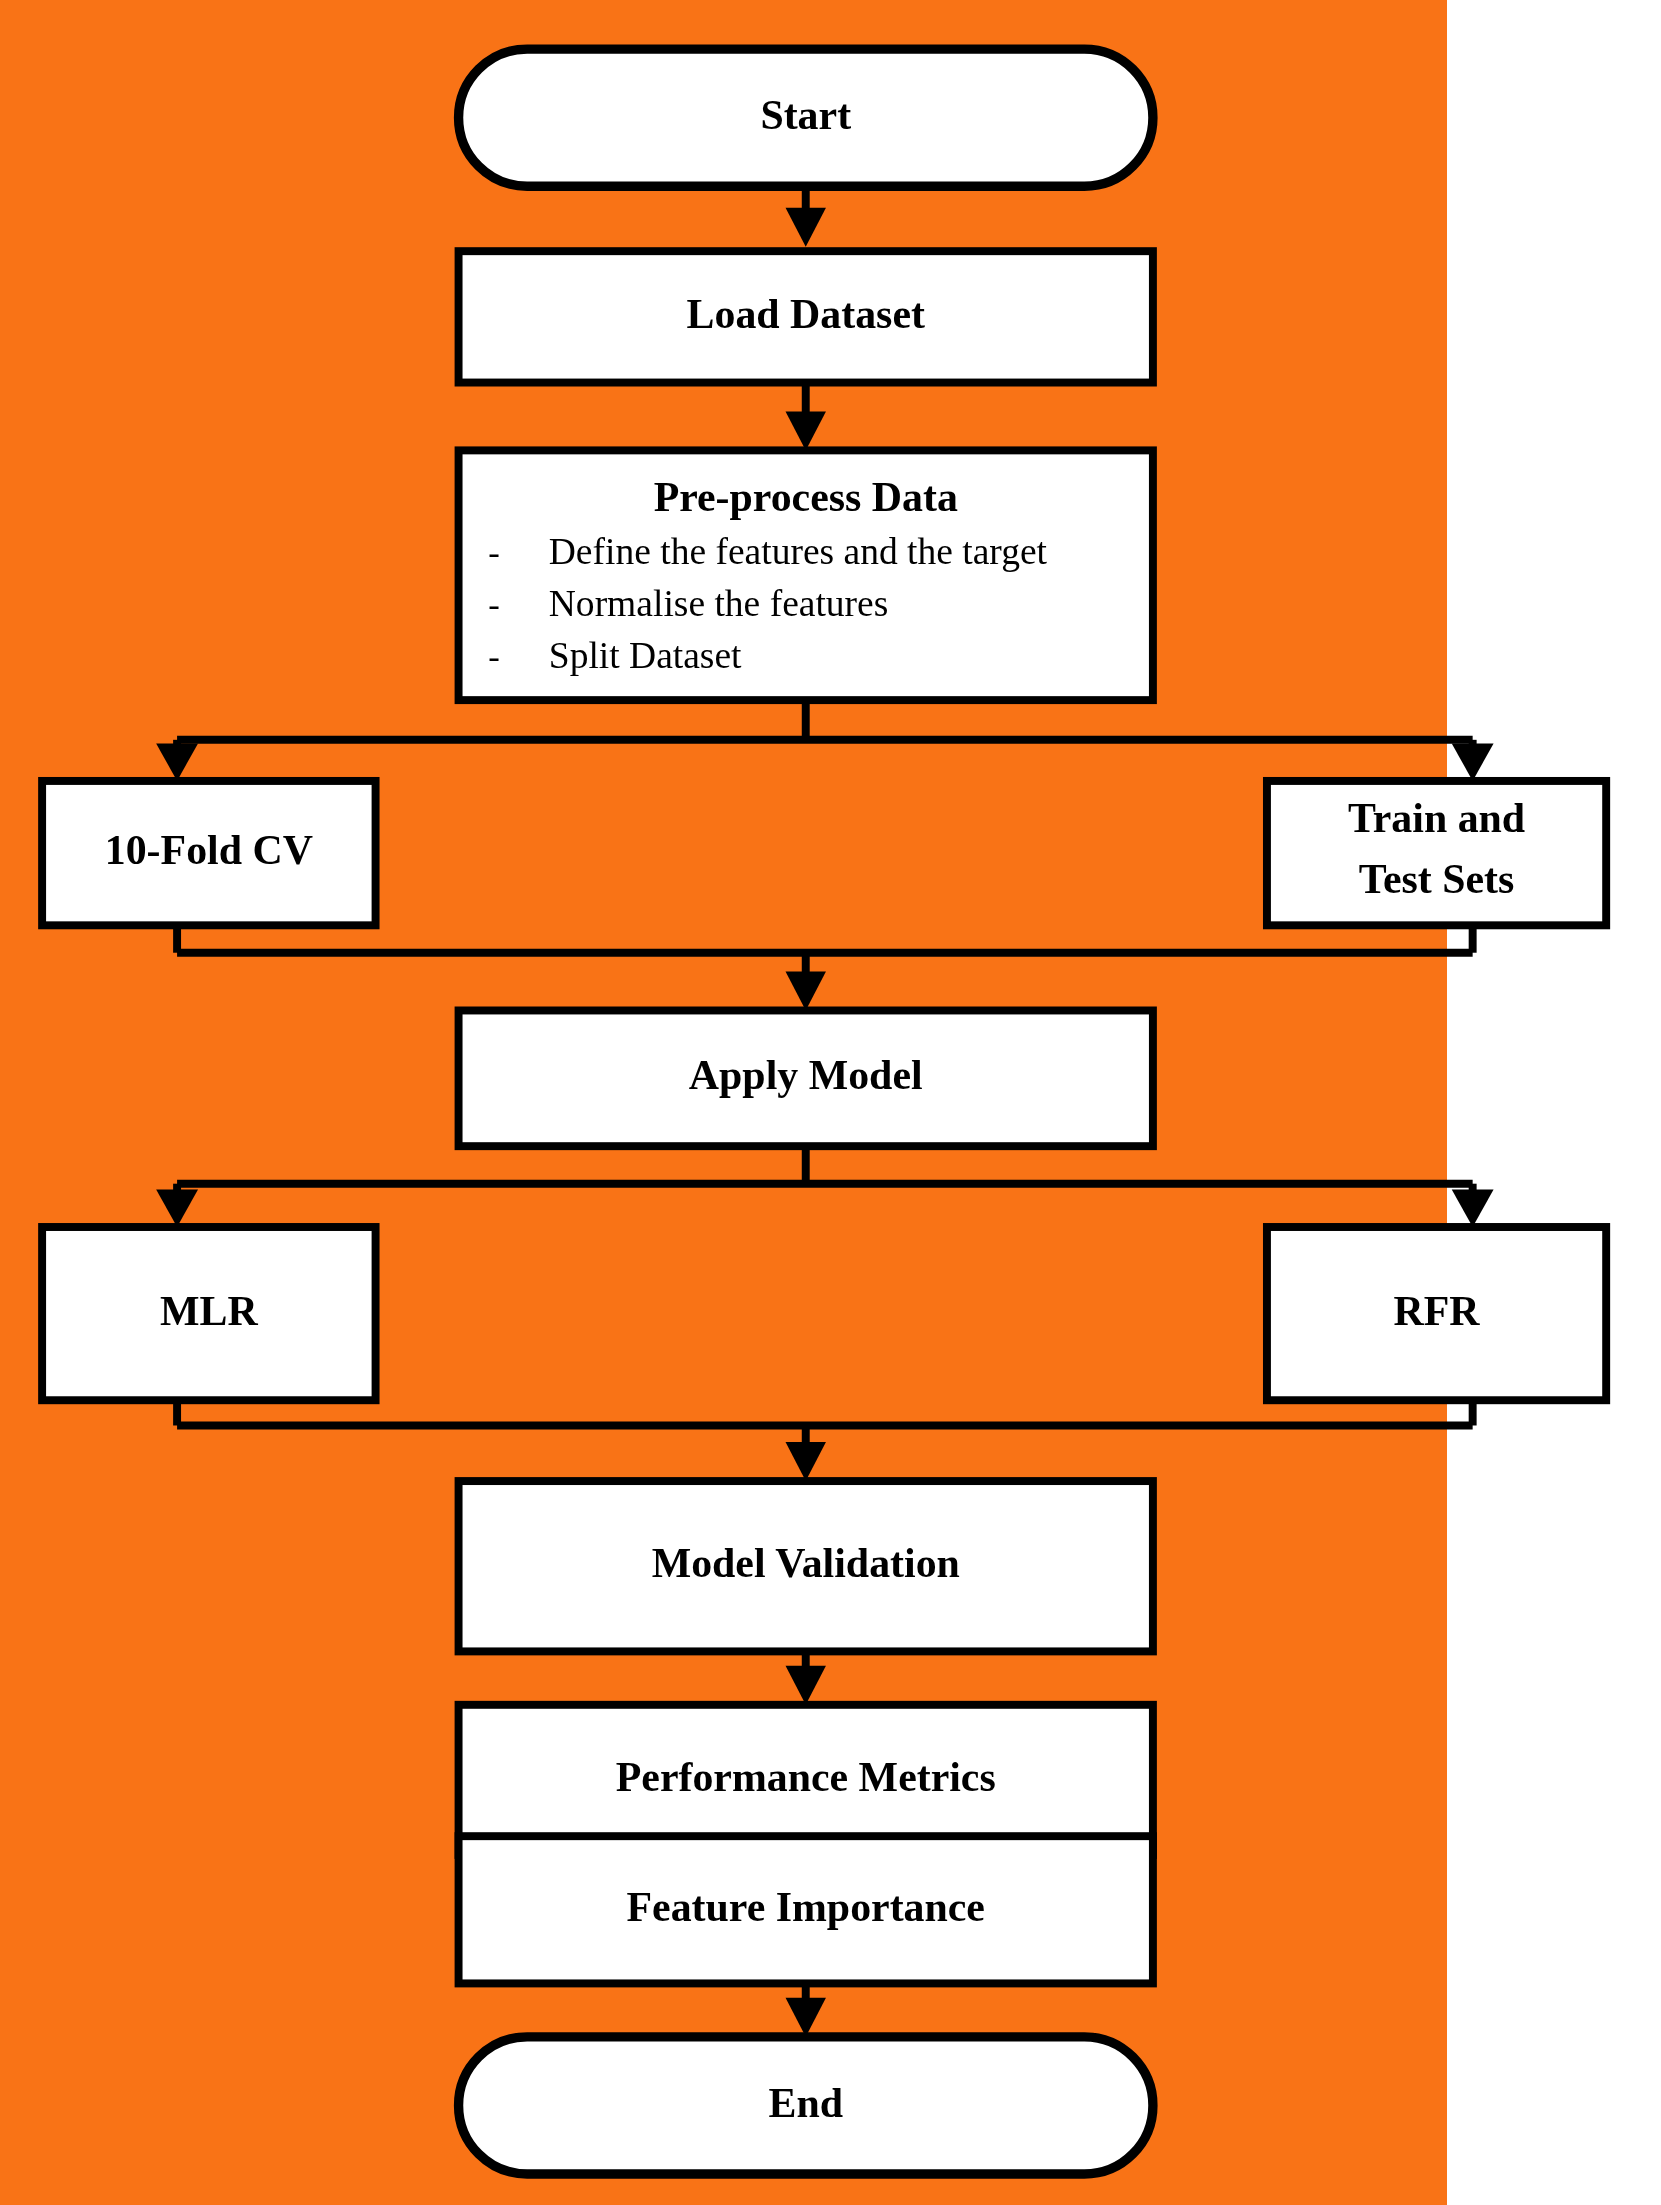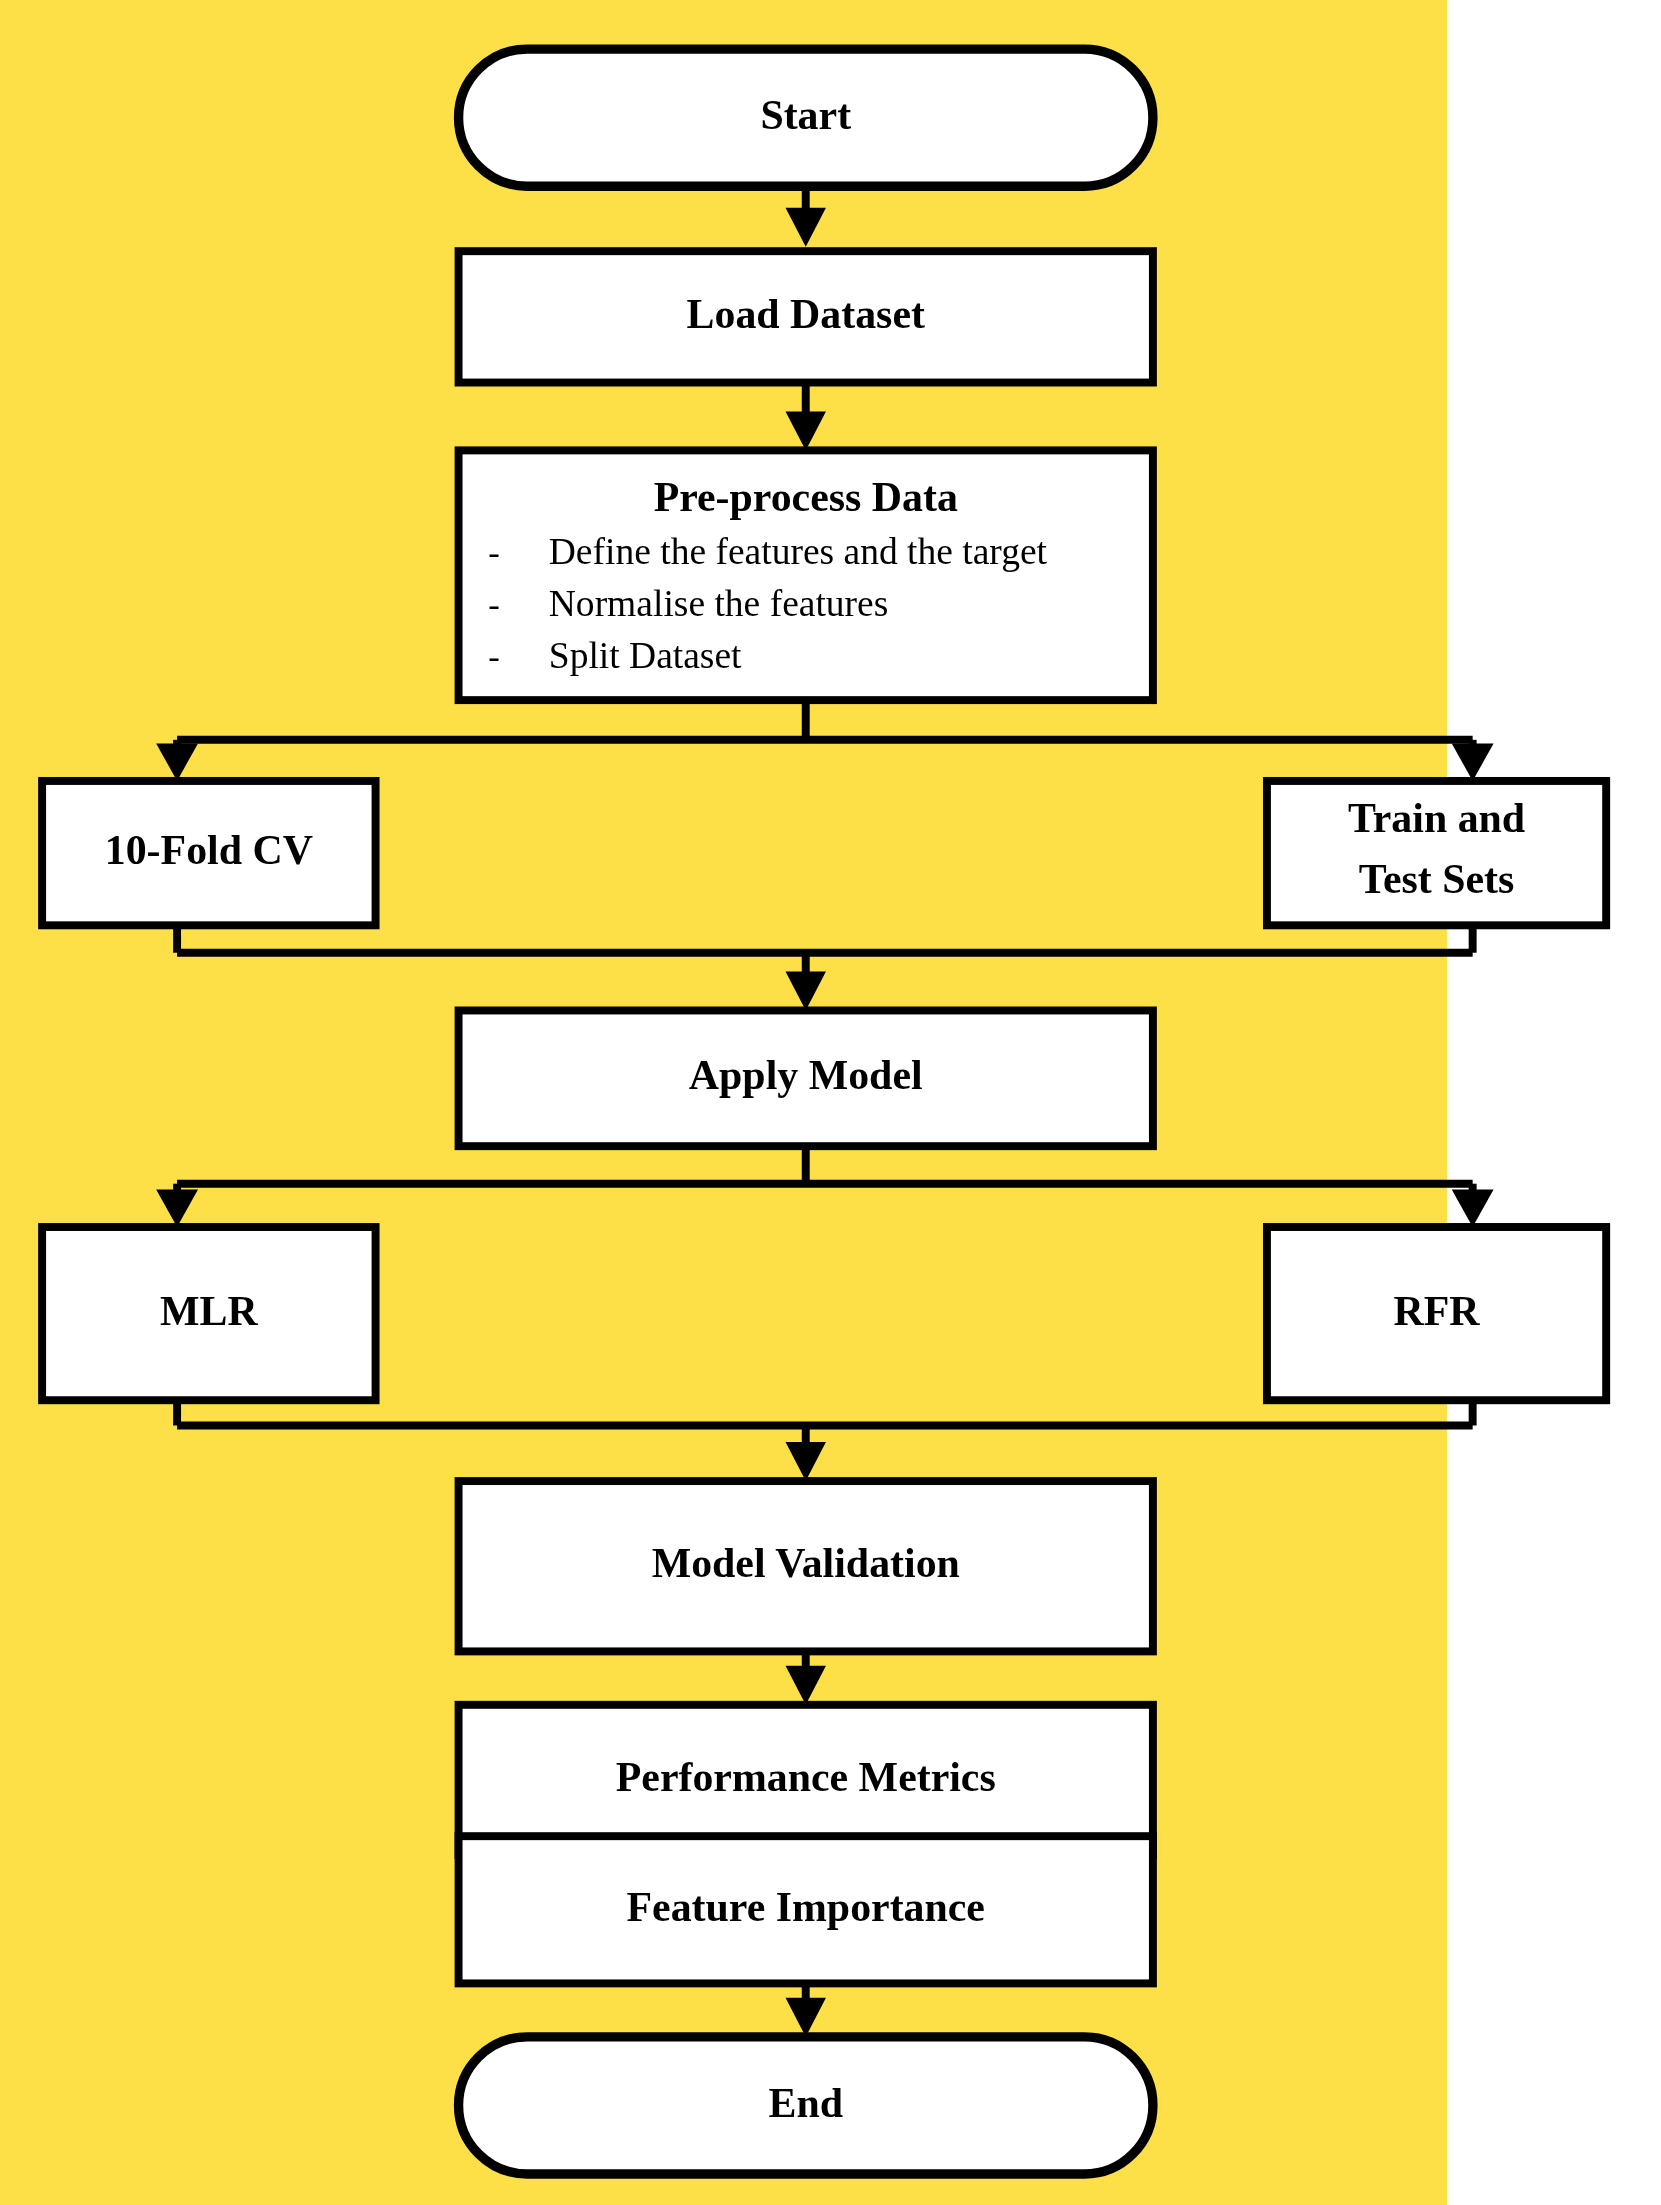--- a/index.html
+++ b/index.html
@@ -11,21 +11,21 @@
   body {
     width: 1662px;
     height: 2205px;
     font-family: "Liberation Serif", "DejaVu Serif", serif;
     overflow: hidden;
   }
   #flowchart-root {
     position: relative;
     width: 1447px;
     height: 2205px;
-    background: #fde047;
+    background: #f97316;
   }
   svg#flow-svg {
     display: block;
     width: 1662px;
     height: 2205px;
   }
   .node-shape {
     fill: #ffffff;
     stroke: #000000;
     stroke-width: 11;

